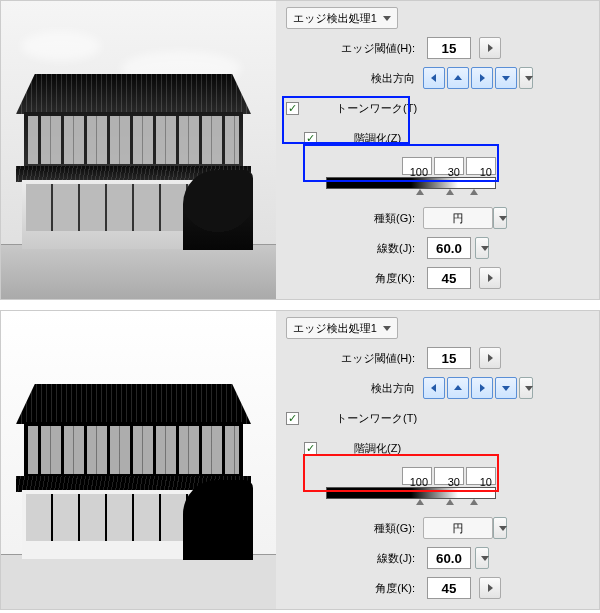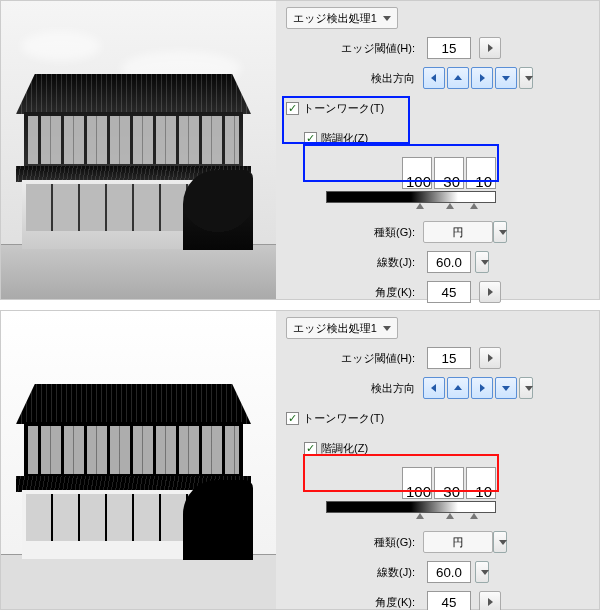--- a/index.html
+++ b/index.html
@@ -6,32 +6,32 @@
   body { font-family: "Meiryo", "MS PGothic", sans-serif; font-size: 11px; background: #fff; width: 600px; }
   .section { border: 1px solid #ccc; display: flex; height: 300px; position: relative; }
   .section + .section { margin-top: 10px; }
   .preview { width: 275px; height: 100%; background: #bbb; position: relative; overflow: hidden; flex-shrink: 0; }
   .panel { flex: 1; background: #e6e6e6; padding: 6px 10px; }
   .row { display: flex; align-items: center; margin-bottom: 8px; height: 22px; }
   .label { flex: 0 0 90px; text-align: right; padding-right: 8px; margin-left: 47px; }
   .select { display: inline-flex; align-items: center; height: 22px; background: #f7f7f7; border: 1px solid #b0b0b0; border-radius: 2px; padding: 0 6px; min-width: 110px; justify-content: flex-start; }
   .select.small { min-width: 70px; justify-content: center; }
   .tri { width: 0; height: 0; border-left: 4px solid transparent; border-right: 4px solid transparent; border-top: 5px solid #555; margin-left: 6px; }
-  .input { width: 44px; height: 22px; background: #fff; border: 1px solid #999; text-align: center; margin: 0 4px; }
+  .input { width: 44px; height: 22px; background: #fff; border: 1px solid #999; text-align: center; margin: 0 4px; font-weight: bold; }
   .arrow-btn { width: 22px; height: 22px; background: linear-gradient(#fbfbfb,#e6e6e6); border: 1px solid #9aa; border-radius: 2px; display: inline-flex; align-items: center; justify-content: center; margin-right: 2px; }
   .arrow-btn svg { width: 10px; height: 10px; }
   .arrow-btn.active { border-color: #5a8fd6; background: linear-gradient(#e8f2ff,#cde4ff); }
   .arrow-btn.more { width: 14px; }
   .tri-right { width: 0; height: 0; border-top: 4px solid transparent; border-bottom: 4px solid transparent; border-left: 5px solid #555; }
-  .check { display: inline-flex; align-items: center; }
+  .check { display: inline-flex; align-items: center; gap: 33px; }
   .chk { width: 13px; height: 13px; border: 1px solid #888; background: #fff; margin-right: 4px; display: inline-flex; align-items: center; justify-content: center; }
   .chk.on::after { content: "✓"; font-size: 11px; color: #1a6b1a; line-height: 1; }
   .grad-row { margin-left: 40px; display: flex; flex-direction: column; width: 170px; }
   .grad-inputs { display: flex; justify-content: flex-end; gap: 2px; margin-bottom: 2px; }
-  .grad-inputs .gi { width: 30px; height: 18px; border: 1px solid #999; background: #fff; text-align: right; padding: 15px 3px; font-size: 15px; }
+  .grad-inputs .gi { width: 30px; height: 18px; border: 1px solid #999; background: #fff; text-align: right; padding: 8px 3px; font-size: 11px; }
   .grad { height: 12px; width: 100%; border: 1px solid #555; background: linear-gradient(to right, #000 0%, #000 50%, #fff 78%, #fff 100%); position: relative; }
   .grad-ticks { position: relative; height: 8px; }
   .tick { position: absolute; top: 0; width: 0; height: 0; border-left: 4px solid transparent; border-right: 4px solid transparent; border-bottom: 6px solid #777; transform: translateX(-4px); }
   .hl-blue { position: absolute; border: 2px solid #0020ff; pointer-events: none; }
   .hl-red { position: absolute; border: 2px solid #ff1010; pointer-events: none; }
   .btn-small { width: 22px; height: 22px; border: 1px solid #aaa; background: linear-gradient(#fbfbfb,#e3e3e3); display: inline-flex; align-items: center; justify-content: center; margin-left: 4px; border-radius: 2px; }
   
   .sky { position: absolute; inset: 0; background: linear-gradient(#f5f5f5,#dcdcdc); }
   .ground { position: absolute; left: 0; right: 0; bottom: 0; height: 55px; background: linear-gradient(#c8c8c8,#aaa); border-top: 1px solid #999; }
   .house { position: absolute; left: 15px; bottom: 50px; width: 235px; height: 175px; }

